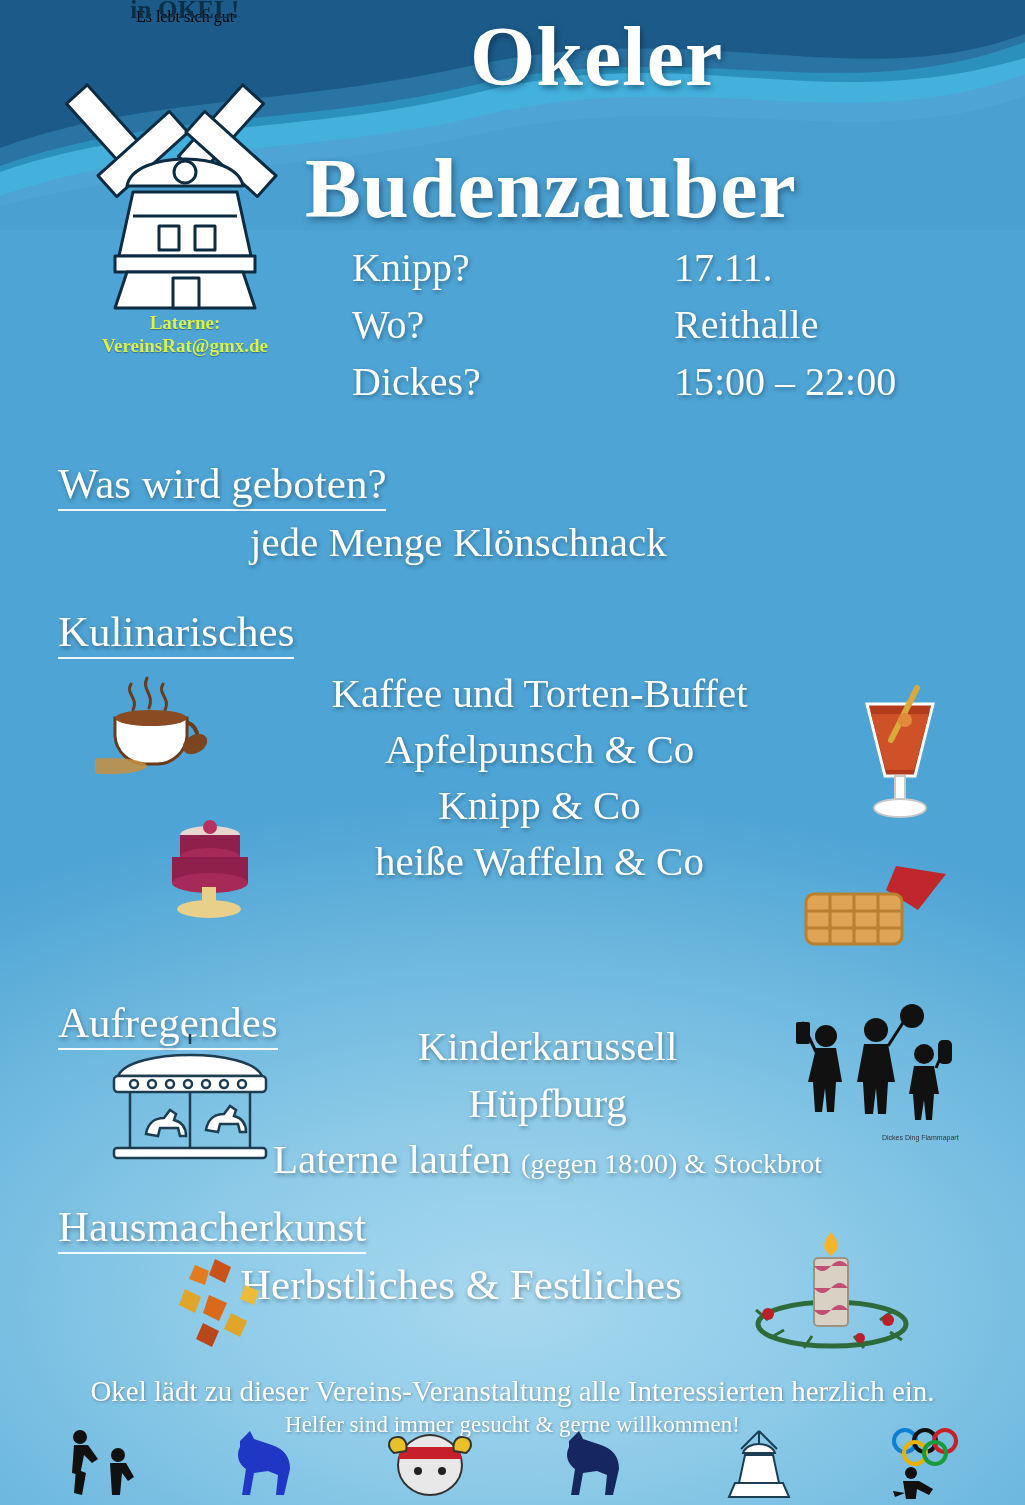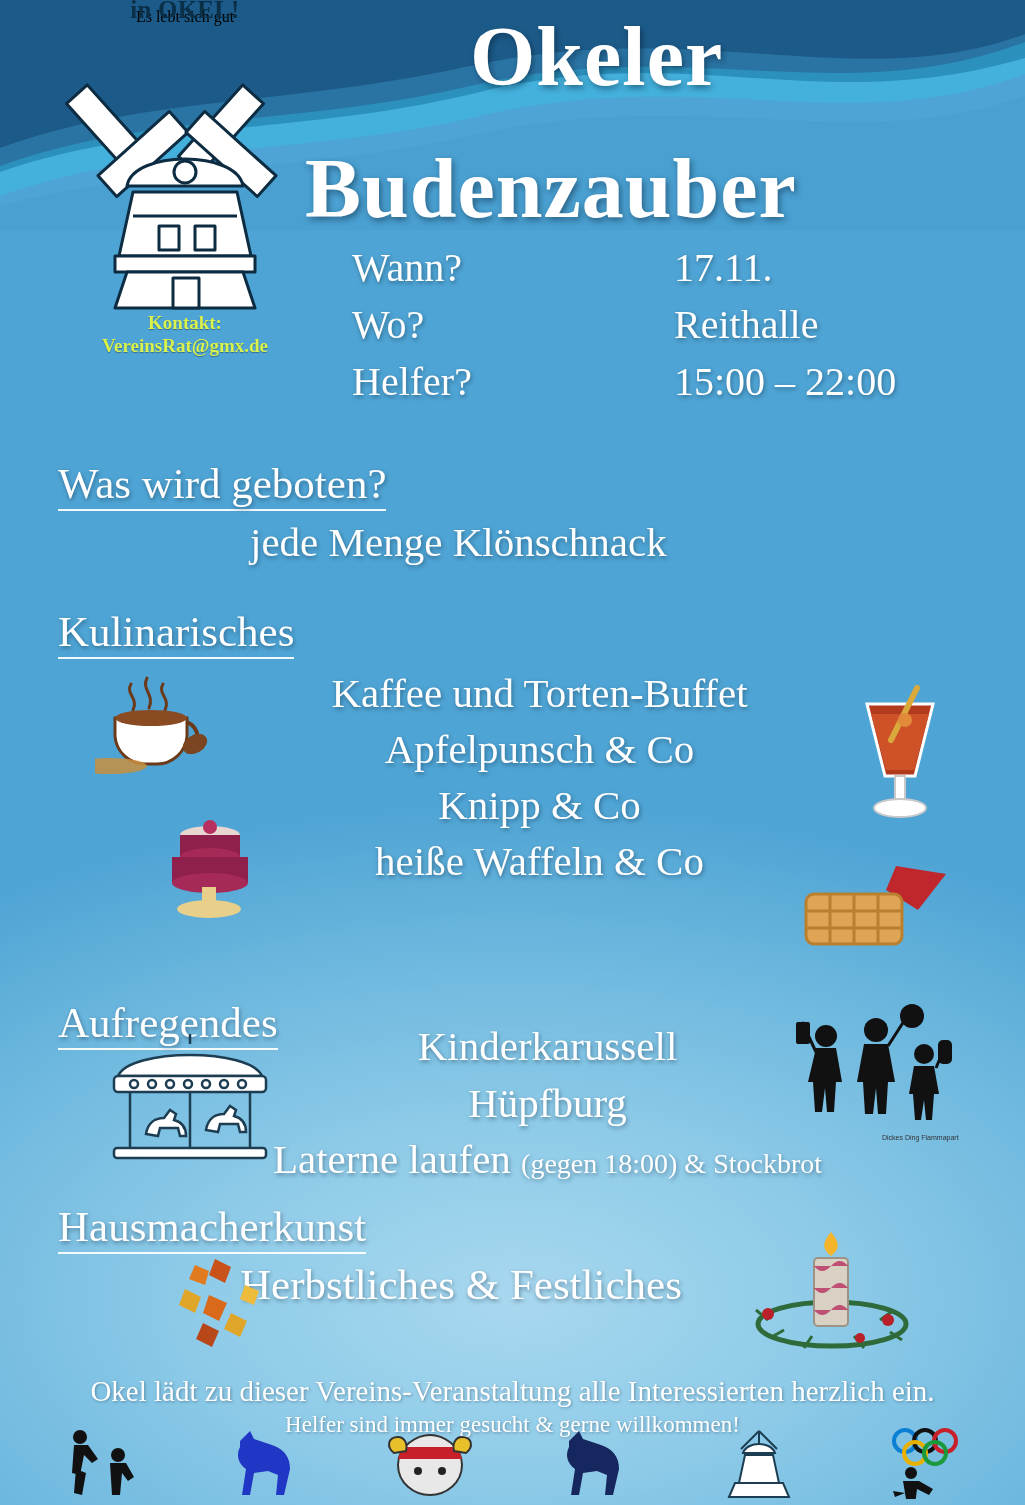--- a/index.html
+++ b/index.html
@@ -231,39 +231,39 @@
           <path d="M72,252 L188,252 L200,288 L60,288 Z"></path>
 
           <line x1="78" y1="196" x2="182" y2="196"></line>
           <rect x="104" y="206" width="20" height="24"></rect>
           <rect x="140" y="206" width="20" height="24"></rect>
           <rect x="118" y="258" width="26" height="30"></rect>
         </g>
       </svg>
     </div>
     <div class="contact">
-      <div>Kontakt:</div>
+      <div>Laterne:</div>
       <div>VereinsRat@gmx.de</div>
     </div>
   </div>
 
   <div class="title-1">Okeler</div>
   <div class="title-2">Budenzauber</div>
 
   <div class="facts">
     <div class="facts-row">
-      <div class="facts-q">Wann?</div>
+      <div class="facts-q">Knipp?</div>
       <div class="facts-a">17.11.</div>
     </div>
     <div class="facts-row">
       <div class="facts-q">Wo?</div>
       <div class="facts-a">Reithalle</div>
     </div>
     <div class="facts-row">
-      <div class="facts-q">Helfer?</div>
+      <div class="facts-q">Dickes?</div>
       <div class="facts-a">15:00 – 22:00</div>
     </div>
   </div>
 
   <div class="heading h-geboten">Was wird geboten?</div>
   <div class="sub-line l-kloen">jede Menge Klönschnack</div>
 
   <div class="heading h-kulin">Kulinarisches</div>
   <div class="kulin-list">
     <div>Kaffee und Torten-Buffet</div>

